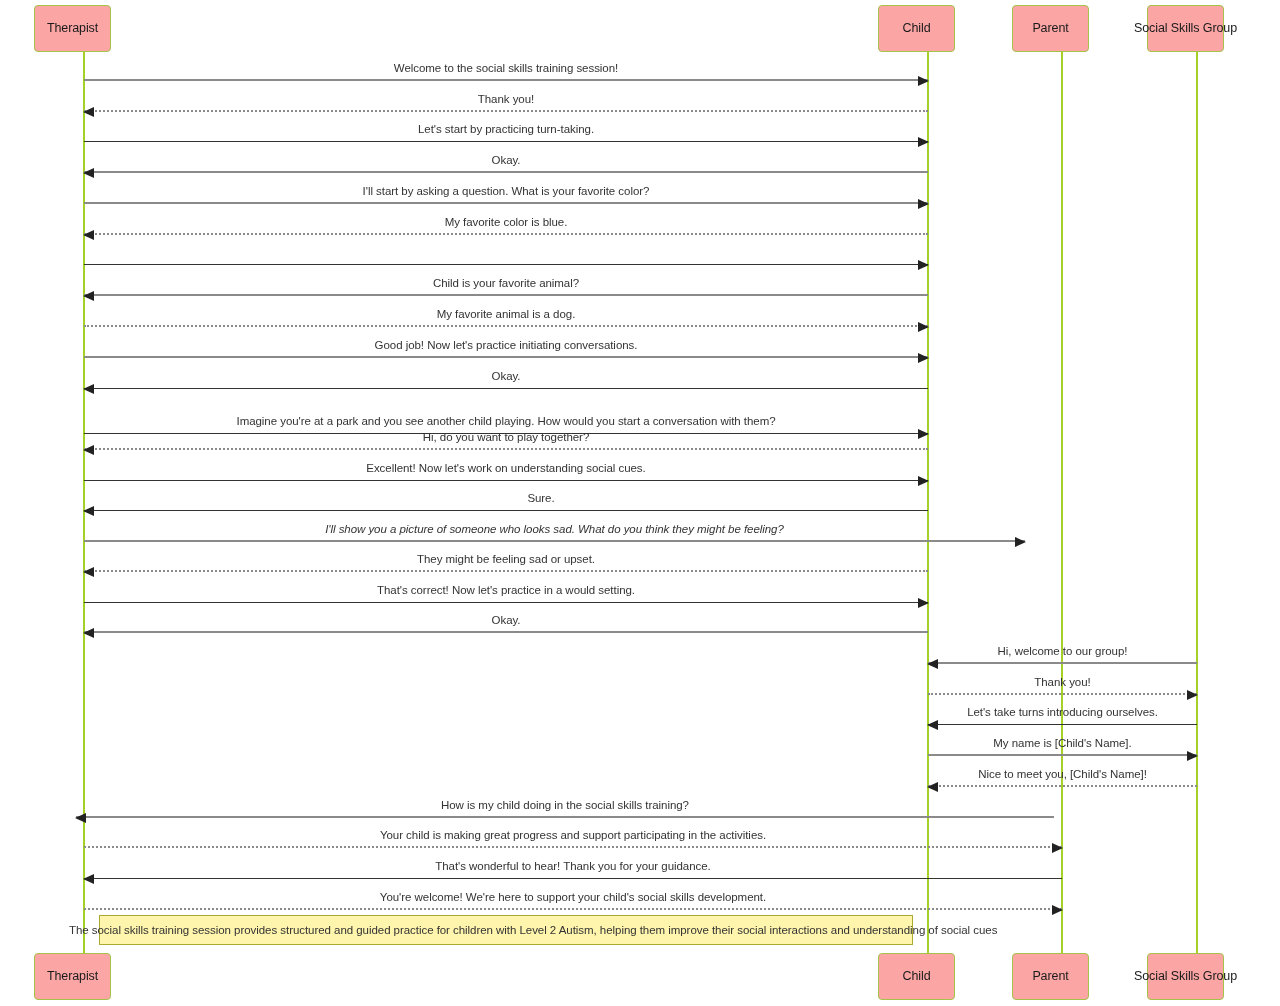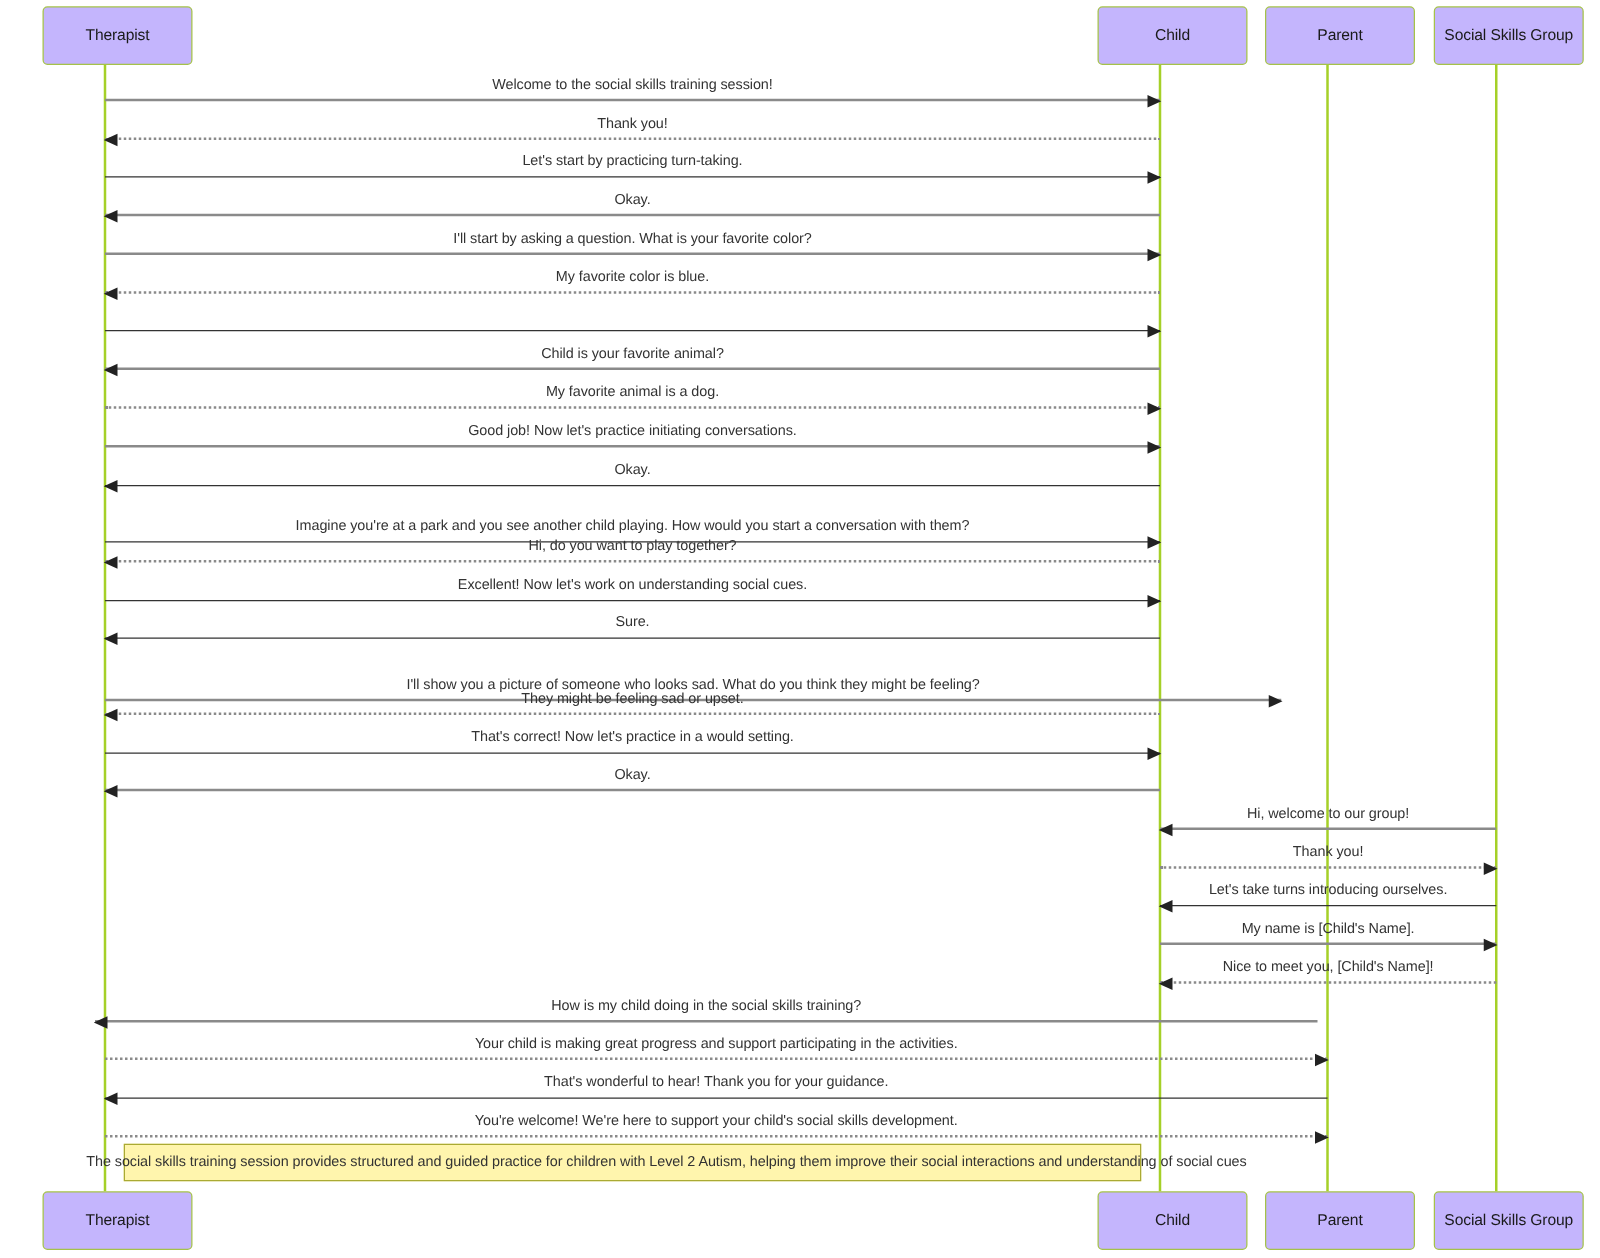--- a/index.html
+++ b/index.html
@@ -13,23 +13,23 @@
     position: relative;
     width: 1280px;
     height: 1006px;
     overflow: hidden;
     background: #ffffff;
   }
 
   
   .actor-box {
     position: absolute;
-    width: 120px;
+    width: 77px;
     height: 47px;
-    background: #c4b5fd;
+    background: #fca5a5;
     border: 1px solid #a5c249;
     border-radius: 4px;
     display: flex;
     align-items: center;
     justify-content: center;
     z-index: 6;
   }
   .actor-label {
     font-size: 12.5px;
     color: #1a1a1a;
@@ -188,26 +188,26 @@
       <div class="message" style="left: 84px; width: 844px; top: 430px; height: 20px;">
         <div class="msg-label">Hi, do you want to play together?</div>
         <div class="msg-line dotted-gray"></div>
         <div class="arrow-head left"></div>
       </div>
       <div class="message" style="left: 84px; width: 844px; top: 461px; height: 20px;">
         <div class="msg-label">Excellent! Now let's work on understanding social cues.</div>
         <div class="msg-line solid-dark"></div>
         <div class="arrow-head right"></div>
       </div>
-      <div class="message" style="left: 84px; width: 844px; top: 491px; height: 20px;">
+      <div class="message" style="left: 84px; width: 844px; top: 491px; height: 20px; padding-left: 35px;">
         <div class="msg-label">Sure.</div>
         <div class="msg-line solid-dark"></div>
         <div class="arrow-head left"></div>
       </div>
-      <div class="message" style="left: 84px; width: 941px; top: 540px; height: 21px;">
+      <div class="message" style="left: 84px; width: 941px; top: 521px; height: 21px; font-style: italic;">
         <div class="msg-label">I'll show you a picture of someone who looks sad. What do you think they might be feeling?</div>
         <div class="msg-line solid-gray"></div>
         <div class="arrow-head right"></div>
       </div>
       <div class="message" style="left: 84px; width: 844px; top: 552px; height: 20px;">
         <div class="msg-label">They might be feeling sad or upset.</div>
         <div class="msg-line dotted-gray"></div>
         <div class="arrow-head left"></div>
       </div>
       <div class="message" style="left: 84px; width: 844px; top: 582px; height: 21px;">

